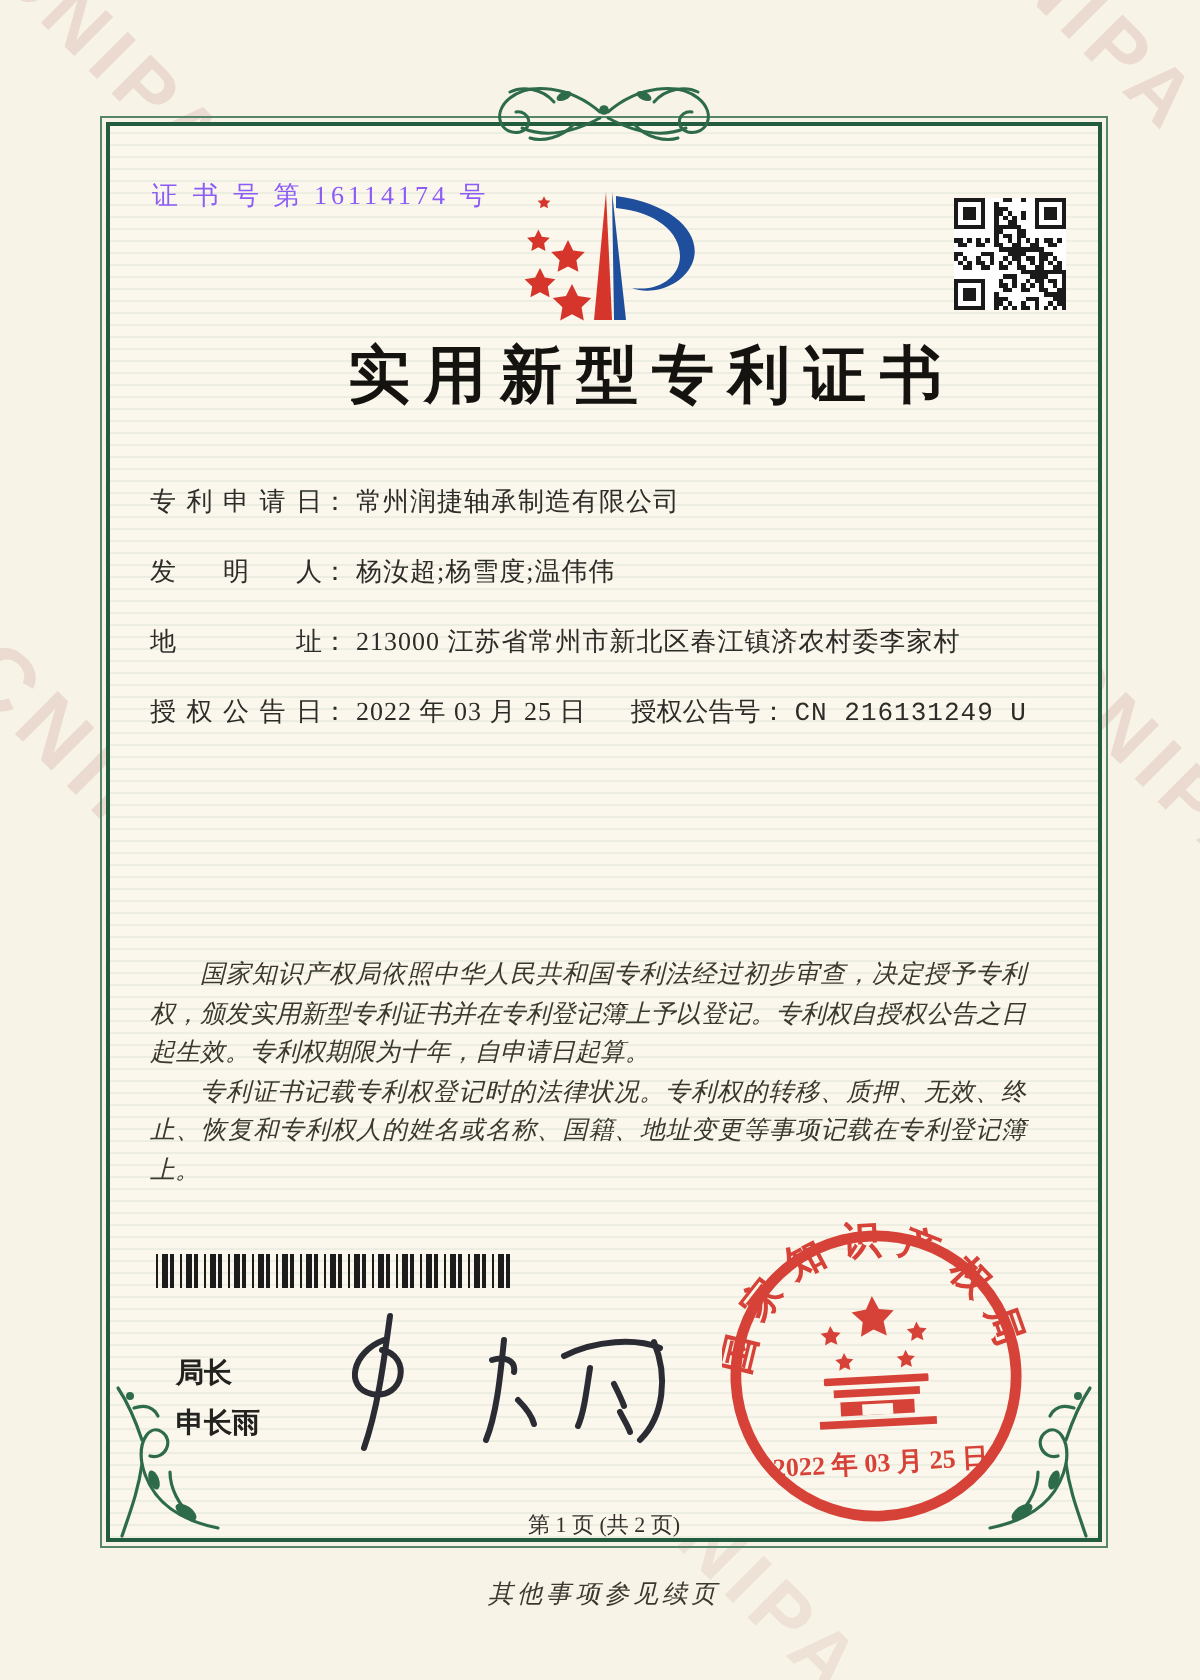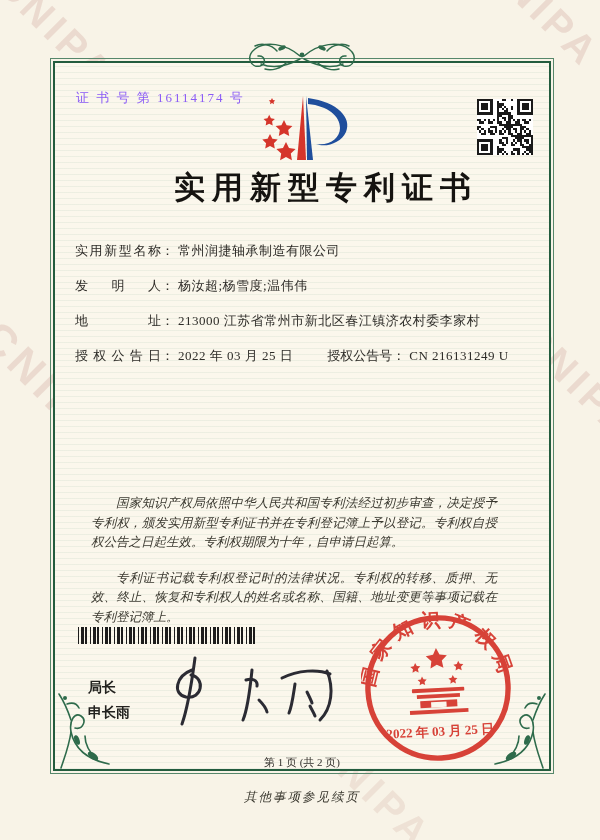--- a/index.html
+++ b/index.html
@@ -34,27 +34,27 @@
     font-size:31px; font-weight:bold; letter-spacing:7px; color:#151310;margin-left:24px;
   }
   .fields{position:absolute; left:75px; top:241px; width:445px; font-size:13px;}
   .frow{margin-bottom:16px; line-height:19px; white-space:nowrap;}
   .flabel{
     display:inline-block; width:86px; text-align:justify; text-align-last:justify;
     -moz-text-align-last:justify; vertical-align:top; font-weight:500;
   }
   .fcolon{display:inline-block; margin-right:4px;}
   .fvalue{letter-spacing:0.5px;}
-  .fpair2{margin-left:34px;}
+  .fpair2{margin-left:22px;font-family:Liberation Mono, monospace;}
   .body-text{
     position:absolute; left:75px; top:478px; width:438px;
     font-size:12.5px; line-height:19.5px; font-style:italic; color:#3a382f;
     text-align:justify;
   }
-  .body-text p{margin:16px; text-indent:2em;}
+  .body-text p{margin:0; text-indent:2em;}
   .barcode{position:absolute; left:78px; top:627px; width:180px; height:17px;}
   .duty{position:absolute; left:88px; top:675px; font-size:14px; font-weight:bold;
         font-family:Liberation Serif, serif; color:#23221f; line-height:25px;}
   .signature{position:absolute; left:158px; top:650px; width:195px; height:88px;}
   .seal{position:absolute; left:361px; top:611px; width:154px; height:154px; opacity:0.93;}
   .page-no{position:absolute; left:50px; width:504px; top:755px; text-align:center; font-size:11px; color:#33312c;}
   .cont-note{
     position:absolute; left:50px; width:504px; top:789px; text-align:center;
     font-size:12.5px; font-style:italic; color:#3a382f; letter-spacing:2px;
   }
@@ -353,21 +353,21 @@
           <rect x="22" y="24" width="1" height="1"></rect>
           <rect x="24" y="24" width="1" height="1"></rect>
         </g>
     </svg>
   </div>
 
   <div class="title">实用新型专利证书</div>
 
   <div class="fields">
     <div class="frow">
-      <span class="flabel">实用新型名称</span><span class="fcolon">：</span><span class="fvalue">常州润捷轴承制造有限公司</span>
+      <span class="flabel">专利申请日</span><span class="fcolon">：</span><span class="fvalue">常州润捷轴承制造有限公司</span>
     </div>
     <div class="frow">
       <span class="flabel">发明人</span><span class="fcolon">：</span><span class="fvalue">杨汝超;杨雪度;温伟伟</span>
     </div>
     <div class="frow">
       <span class="flabel">地址</span><span class="fcolon">：</span><span class="fvalue">213000 江苏省常州市新北区春江镇济农村委李家村</span>
     </div>
     <div class="frow">
       <span class="flabel">授权公告日</span><span class="fcolon">：</span><span class="fvalue">2022 年 03 月 25 日</span><span class="fpair2"><span>授权公告号</span><span class="fcolon">：</span><span class="fvalue">CN 216131249 U</span></span>
     </div>

